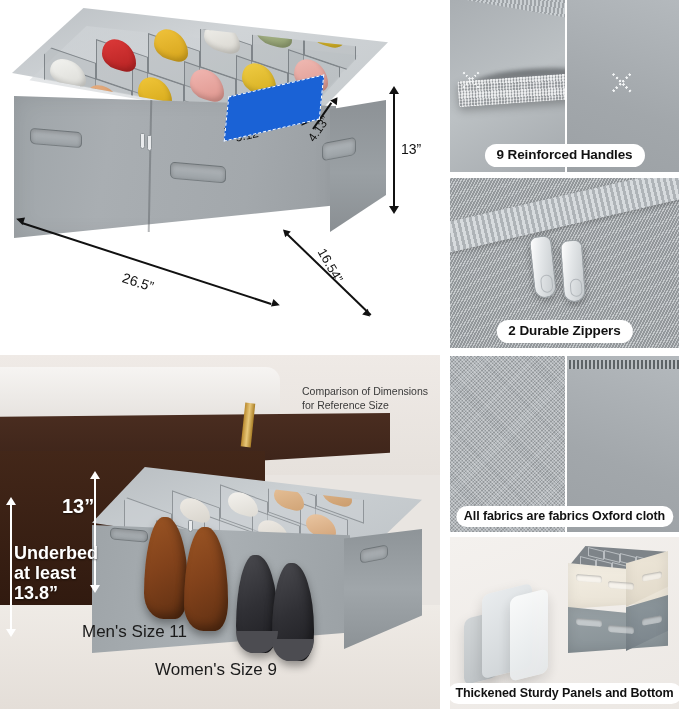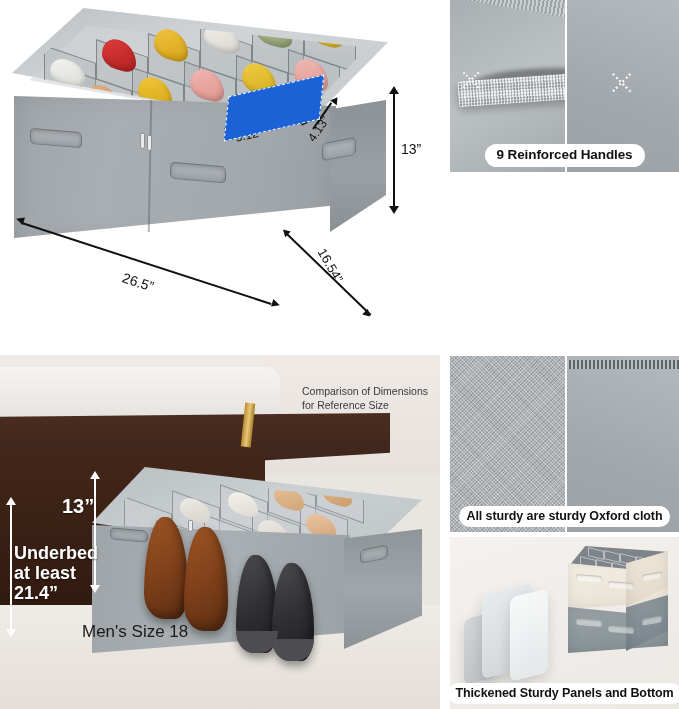--- a/index.html
+++ b/index.html
@@ -497,51 +497,58 @@
     <div class="ub-arrow-line" style="left:94px;top:122px;height:112px;"></div>
     <div class="arrowhead" style="left:90px;top:116px;border-width:0 5px 8px 5px;border-color:transparent transparent #fff transparent;"></div>
     <div class="arrowhead" style="left:90px;top:230px;border-width:8px 5px 0 5px;border-color:#fff transparent transparent transparent;"></div>
     <div class="ub-text-white" style="left:62px;top:140px;font-size:20px;">13”</div>
 
     <div class="ub-arrow-line" style="left:10px;top:148px;height:130px;"></div>
     <div class="arrowhead" style="left:6px;top:142px;border-width:0 5px 8px 5px;border-color:transparent transparent #fff transparent;"></div>
     <div class="arrowhead" style="left:6px;top:274px;border-width:8px 5px 0 5px;border-color:#fff transparent transparent transparent;"></div>
     <div class="ub-text-white" style="left:14px;top:188px;font-size:18px;">Underbed
 at least
-21.4”</div>
+13.8”</div>
 
     <div class="ub-text-dark" style="left:302px;top:30px;font-size:10.5px;color:#3a3a3a;">Comparison of Dimensions</div>
     <div class="ub-text-dark" style="left:302px;top:44px;font-size:10.5px;color:#3a3a3a;">for Reference Size</div>
 
-    <div class="ub-text-dark" style="left:82px;top:267px;font-size:17px;">Men's Size 18</div>
+    <div class="ub-text-dark" style="left:82px;top:267px;font-size:17px;">Men's Size 11</div>
+    <div class="ub-text-dark" style="left:155px;top:305px;font-size:17px;">Women's Size 9</div>
   </div>
 
   <div class="panel rp" id="panel-handles">
     <div class="split-left fab-plain">
       <div class="hc-zipstrip"></div>
       <div class="hc-shadow"></div>
       <div class="hc-strap"></div>
       <div class="stitch-x" style="left:10px;top:40%;"></div>
       <div class="stitch-x" style="left:128px;top:48%;"></div>
     </div>
     <div class="split-gap"></div>
     <div class="split-right fab-plain2">
       <div class="stitch-x" style="left:46px;top:42%;width:26px;height:26px;transform:scale(1.15);"></div>
     </div>
     <div class="caption-pill">9 Reinforced Handles</div>
   </div>
 
+  <div class="panel rp fab-twill" id="panel-zippers">
+    <div class="zip-tape"></div>
+    <div class="zip-slider" style="left:82px;top:58px;transform:rotate(-6deg);"></div>
+    <div class="zip-slider" style="left:112px;top:62px;transform:rotate(-4deg);"></div>
+    <div class="caption-pill">2 Durable Zippers</div>
+  </div>
 
   <div class="panel rp" id="panel-oxford">
     <div class="split-left fab-weave"></div>
     <div class="split-gap"></div>
     <div class="split-right fab-plain2">
       <div style="position:absolute;left:0;top:4px;width:100%;height:9px;background:repeating-linear-gradient(90deg,#5d6366 0 2px,#b9bec1 2px 4px);"></div>
     </div>
-    <div class="caption-pill" style="font-size:12.5px;padding:3px 8px 4px 8px;">All sturdy are sturdy Oxford cloth</div>
+    <div class="caption-pill" style="font-size:12.5px;padding:3px 8px 4px 8px;">All fabrics are fabrics Oxford cloth</div>
   </div>
 
   <div class="panel rp" id="panel-panels">
     <div class="tp-bg"></div>
 
     <div class="tp-board" style="left:14px;top:78px;width:34px;height:66px;background:linear-gradient(150deg,#d2d6d8,#bcc1c4);transform:skewY(-14deg);"></div>
     <div class="tp-board" style="left:32px;top:52px;width:50px;height:84px;background:linear-gradient(150deg,#e9ecee,#cdd2d5);transform:skewY(-14deg);"></div>
     <div class="tp-board" style="left:60px;top:56px;width:38px;height:84px;background:linear-gradient(150deg,#fbfcfc,#e4e7e9);transform:skewY(-14deg);opacity:.92;"></div>
 
     <div class="tp-lid-grid" style="left:120px;top:9px;width:96px;height:26px;clip-path:polygon(16% 0%,100% 22%,84% 100%,0% 72%);">

